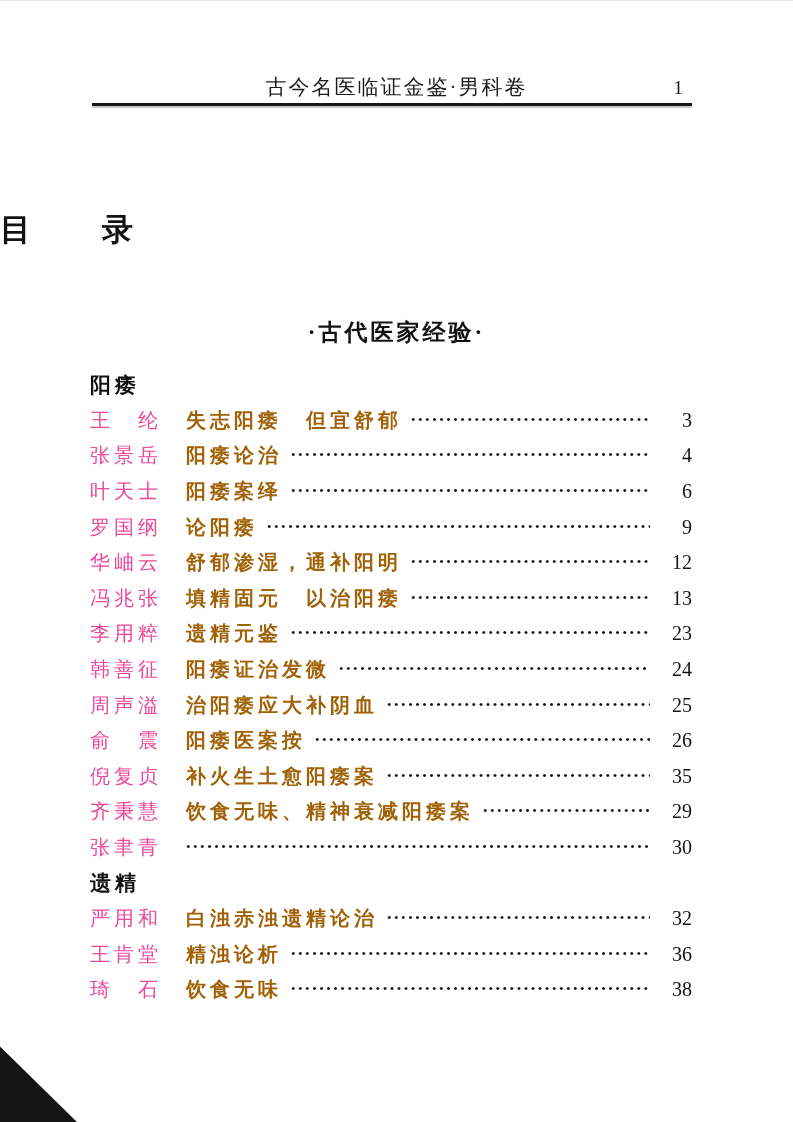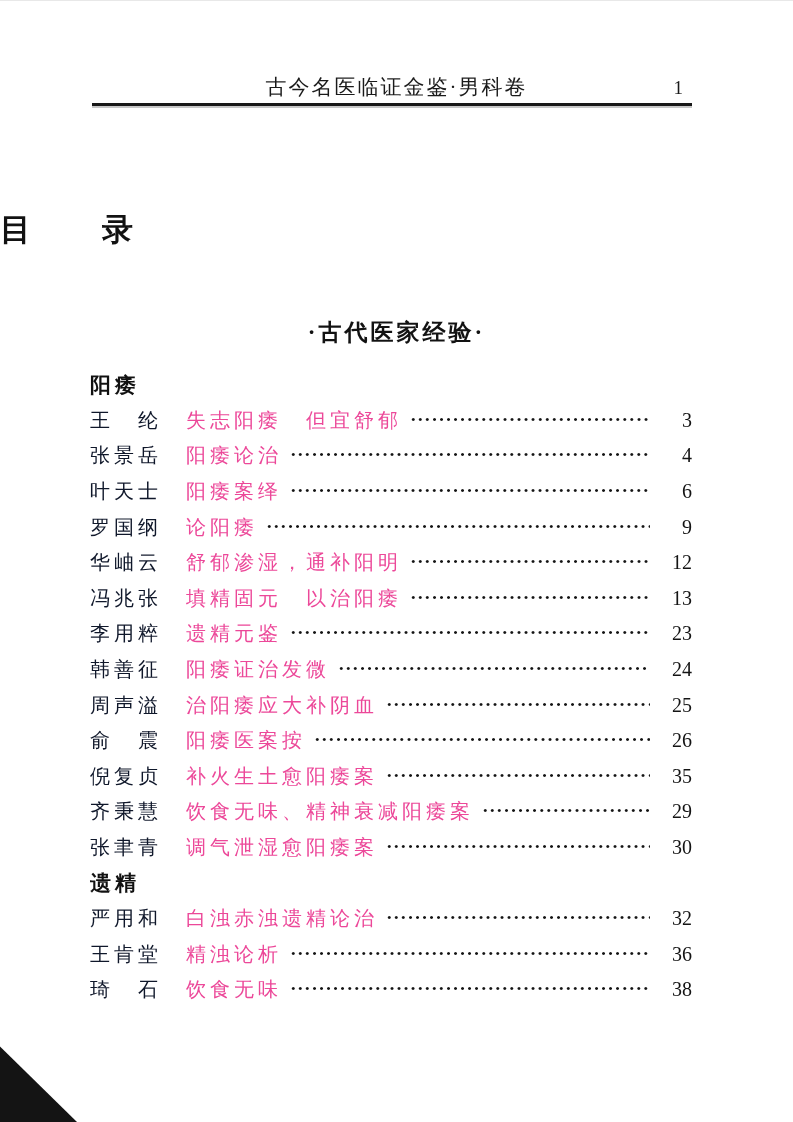--- a/index.html
+++ b/index.html
@@ -57,27 +57,28 @@
   }
   .toc-row.category {
     font-size:21px; font-weight:bold; letter-spacing:4px;
     color:#111;
   }
   .toc-row.entry { font-size:20px; }
   .author {
     flex:0 0 auto;
     width:96px;
     letter-spacing:4px;
-    color:#0f172a;
+    color:#ec4899;
   }
   .entry-title {
     flex:0 0 auto;
     letter-spacing:4px;
-    color:#ec4899;
+    color:#a16207;
     margin-right:9px;
+    font-weight:bold;
   }
   .leader {
     flex:1 1 auto;
     overflow:hidden;
     font-size:13px; letter-spacing:2.5px; line-height:1;
     color:#141414;
     transform:translateY(-1px);
     margin-right:8px;
   }
   .pagenum {
@@ -195,21 +196,20 @@
 
   <div class="toc-row entry">
     <span class="author">齐秉慧</span>
     <span class="entry-title">饮食无味、精神衰减阳痿案</span>
     <span class="leader">••••••••••••••••••••••••••••••••••••••••••••••••••••••••••••••••••••••••••••••••</span>
     <span class="pagenum">29</span>
   </div>
 
   <div class="toc-row entry">
     <span class="author">张聿青</span>
-    <span class="entry-title">调气泄湿愈阳痿案</span>
     <span class="leader">••••••••••••••••••••••••••••••••••••••••••••••••••••••••••••••••••••••••••••••••</span>
     <span class="pagenum">30</span>
   </div>
 
   <div class="toc-row category">
     <span class="cat-label">遗精</span>
   </div>
 
   <div class="toc-row entry">
     <span class="author">严用和</span>

